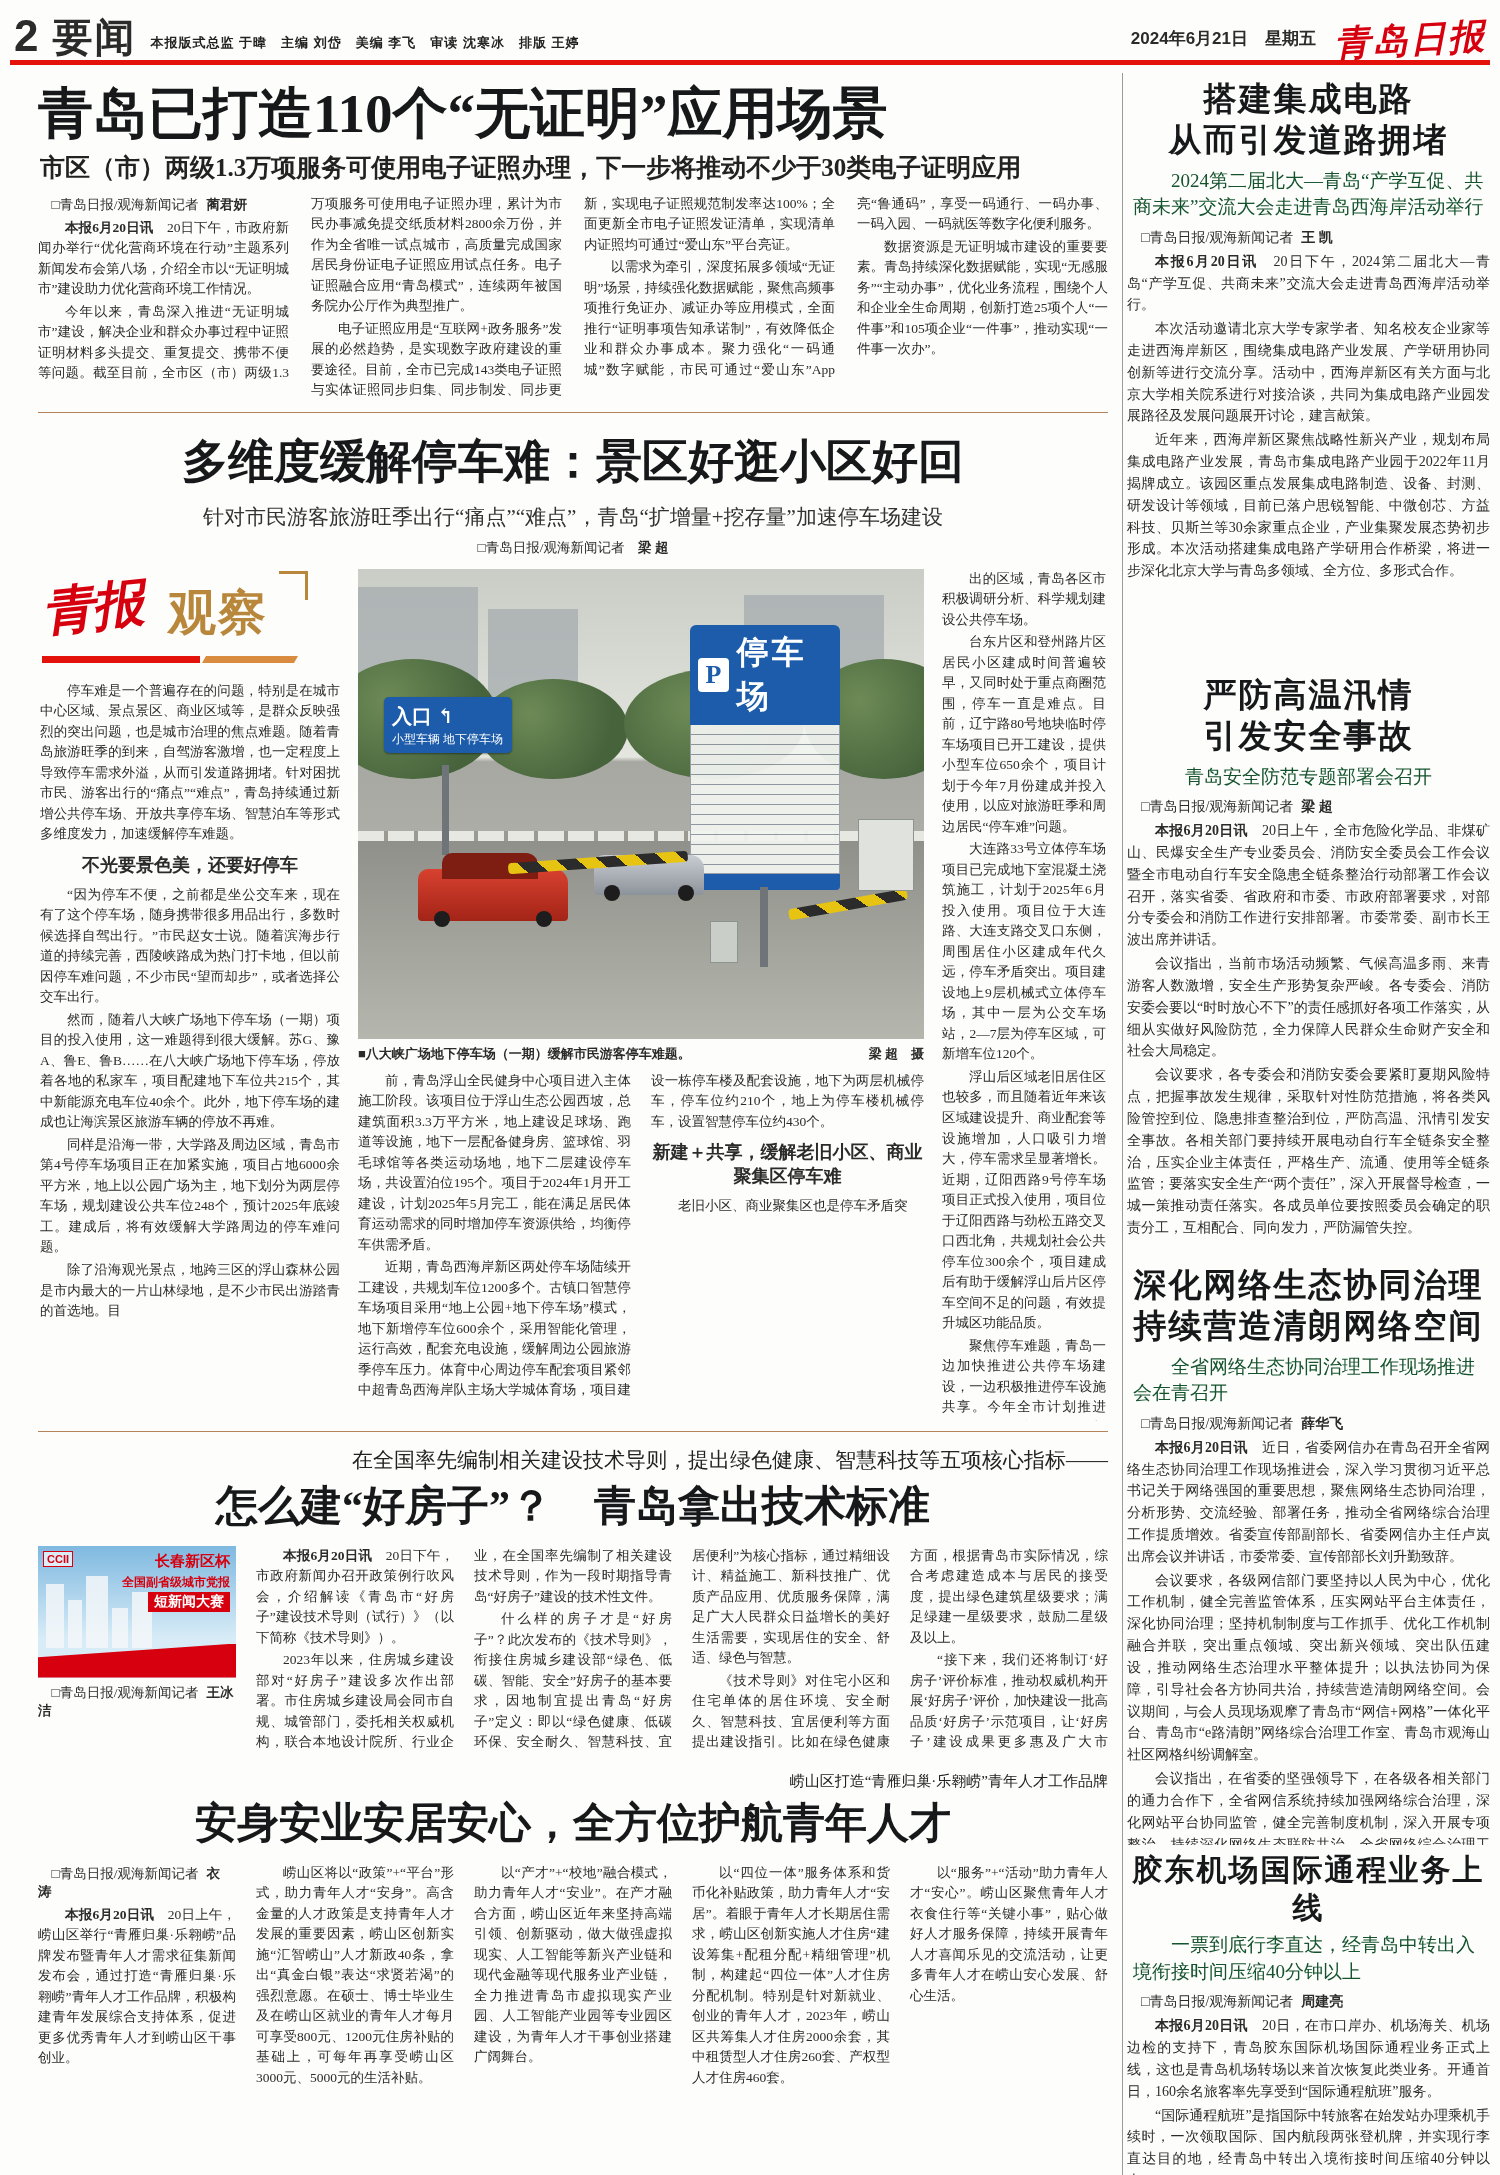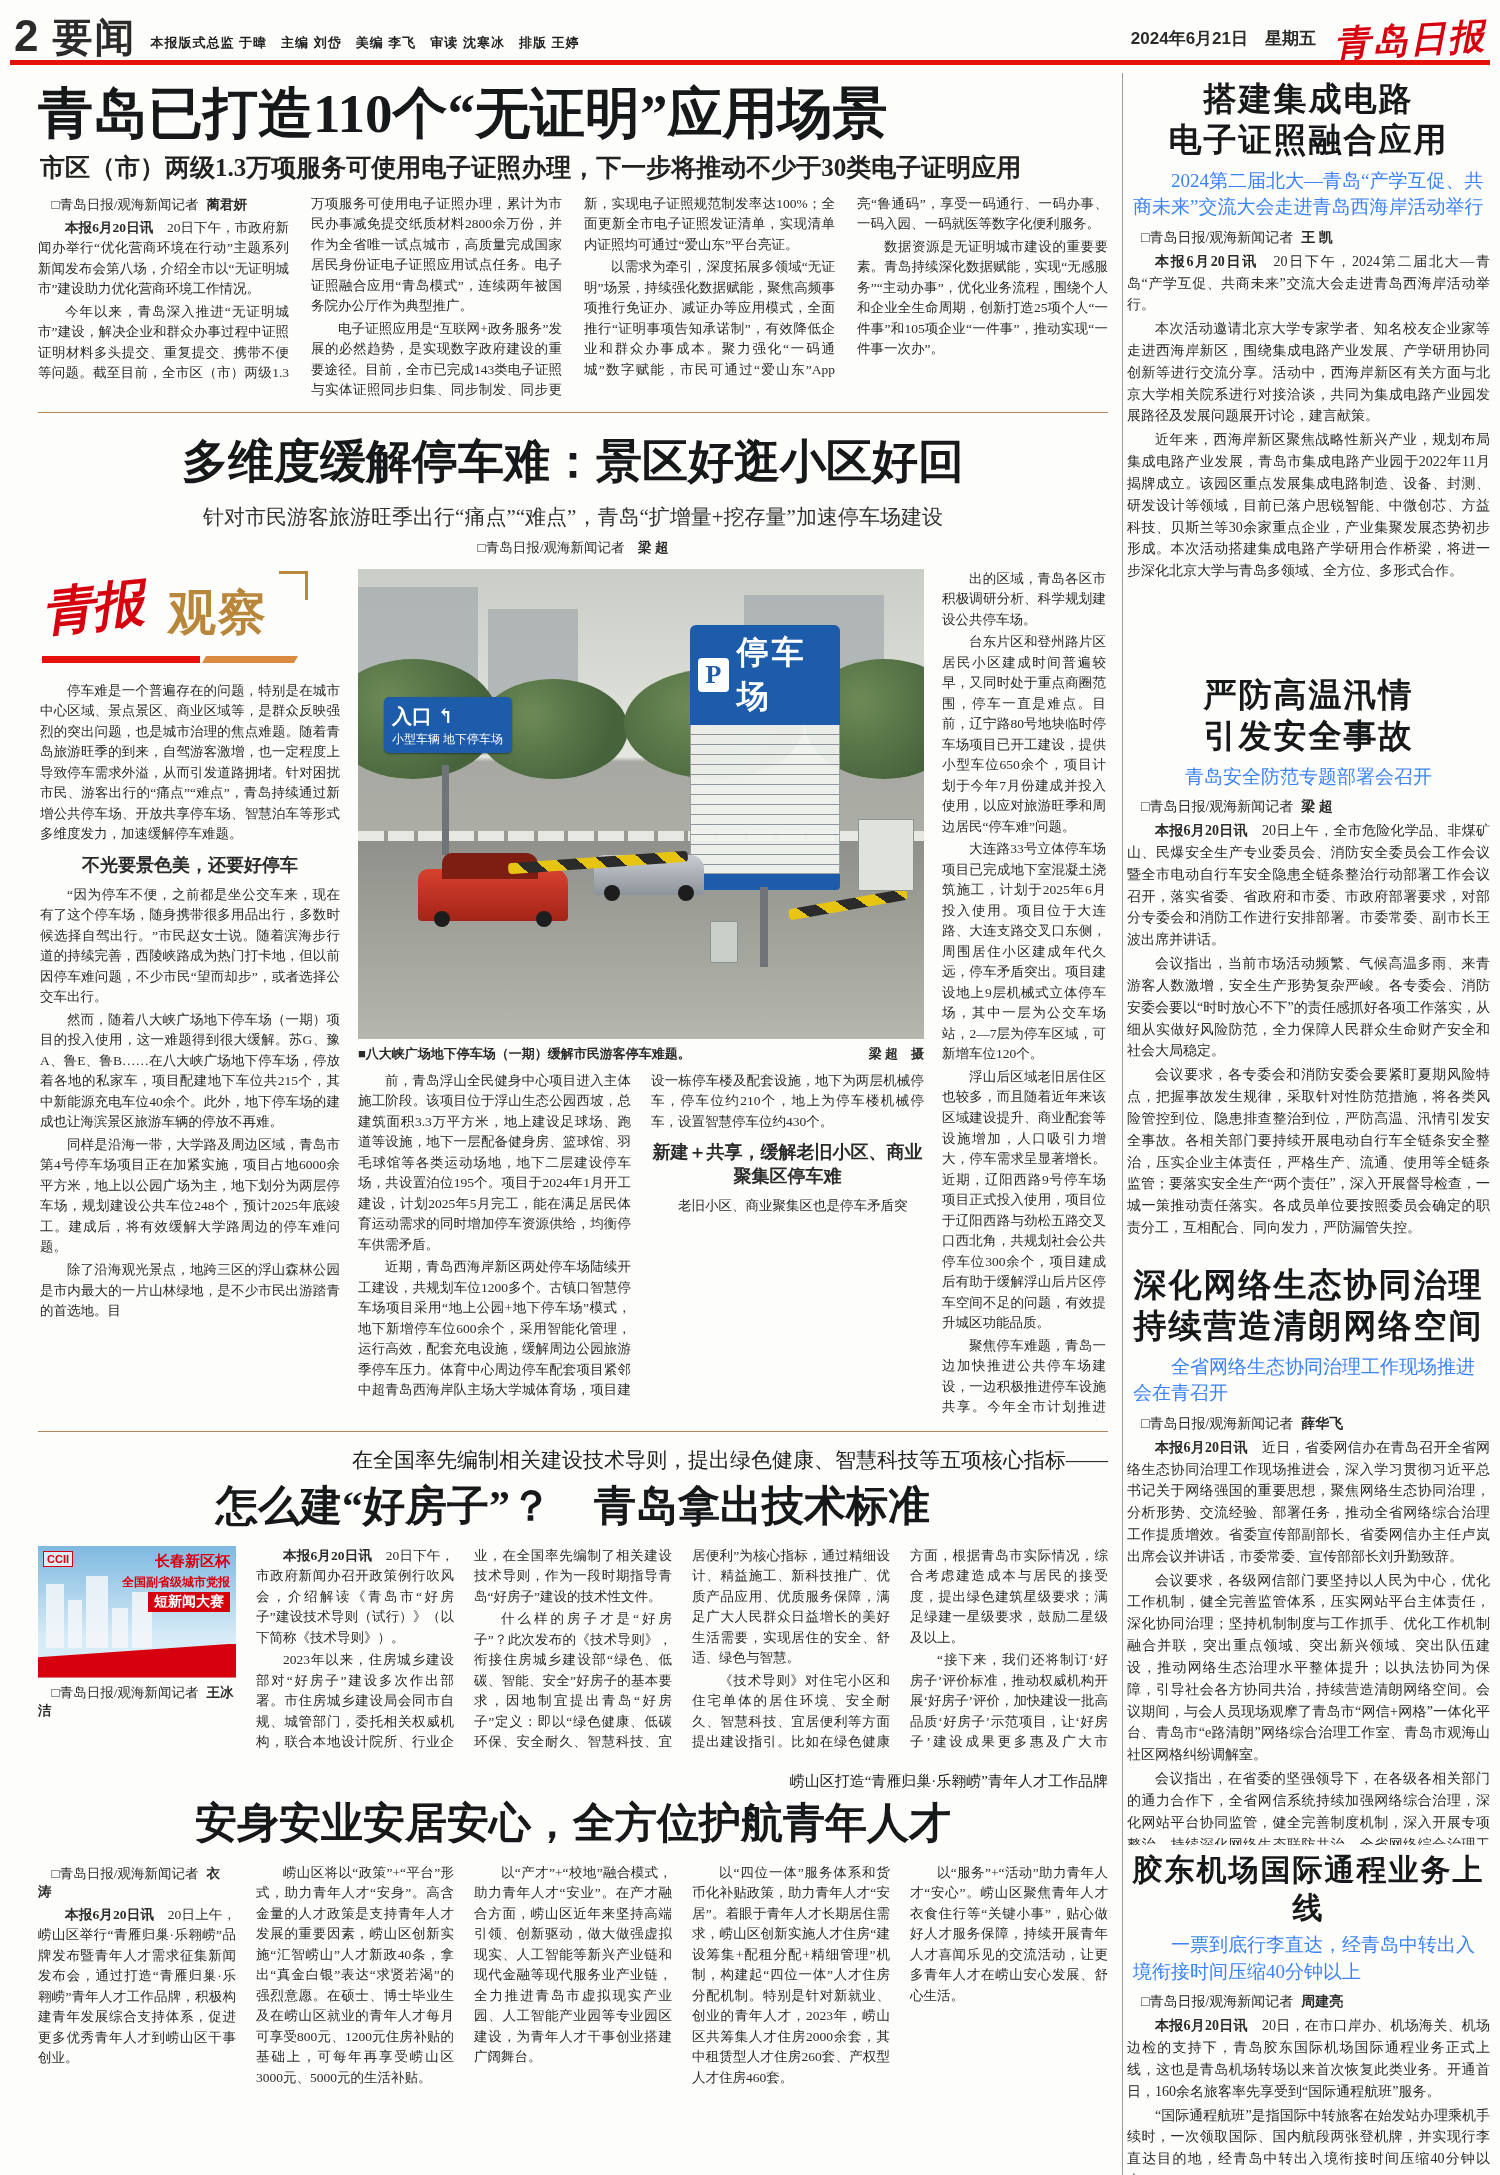--- a/index.html
+++ b/index.html
@@ -85,21 +85,21 @@
   .promo .logo{position:absolute;left:5px;top:5px;color:#d6000f;font-weight:900;font-size:11px;border:1px solid #d6000f;padding:1px 3px;background:rgba(255,255,255,.7);font-family:"Liberation Sans",sans-serif;}
   
   .art-d{margin-top:14px;}
   .art-d .kicker{font-size:15px;}
   .art-d .headline{font-size:42px;font-weight:900;text-align:center;color:#17181a;margin:4px 0 12px 0;}
   .art-d .body{height:238px;overflow:hidden;column-count:5;column-gap:20px;column-fill:auto;}
   
   .rail-art{overflow:hidden;}
   .rail-art .rtitle{font-size:33px;font-weight:900;text-align:center;line-height:1.25;color:#17181a;margin:6px 0;}
   .rail-art .rtitle .tline{display:block;letter-spacing:2px;}
-  .rail-art .rsub{font-size:19px;color:#3b82f6;margin:6px 6px 8px 6px;text-indent:2em;line-height:1.4;}
+  .rail-art .rsub{font-size:19px;color:#14532d;margin:6px 6px 8px 6px;text-indent:2em;line-height:1.4;}
   .rail-art .rbody p, .rail-art .rbody{font-size:14px;}
   .rail-art .para{font-size:14px;line-height:1.56;}
   .r1{height:596px;} .r2{height:590px;} .r3{height:586px;} .r4{height:330px;}
 </style>
 </head>
 <body>
 
 <div class="page">
 
   <header class="masthead">
@@ -273,21 +273,21 @@
             </div>
         </div>
       </article>
     </main>
 
     <aside class="rail">
 
       <article class="rail-art r1">
         <h3 class="rtitle">
           <span class="tline">搭建集成电路</span>
-          <span class="tline">电子证照融合应用</span>
+          <span class="tline">从而引发道路拥堵</span>
         </h3>
         <div class="rsub">2024第二届北大—青岛“产学互促、共商未来”交流大会走进青岛西海岸活动举行</div>
         <div class="rbody">
           <p class="byline"><span>□青岛日报/观海新闻记者</span><b>王 凯</b></p>
           <p class="para"><b class="dl">本报6月20日讯</b><span>　20日下午，2024第二届北大—青岛“产学互促、共商未来”交流大会走进青岛西海岸活动举行。</span></p>
           <div>
               <p class="para">本次活动邀请北京大学专家学者、知名校友企业家等走进西海岸新区，围绕集成电路产业发展、产学研用协同创新等进行交流分享。活动中，西海岸新区有关方面与北京大学相关院系进行对接洽谈，共同为集成电路产业园发展路径及发展问题展开讨论，建言献策。</p>
               <p class="para">近年来，西海岸新区聚焦战略性新兴产业，规划布局集成电路产业发展，青岛市集成电路产业园于2022年11月揭牌成立。该园区重点发展集成电路制造、设备、封测、研发设计等领域，目前已落户思锐智能、中微创芯、方益科技、贝斯兰等30余家重点企业，产业集聚发展态势初步形成。本次活动搭建集成电路产学研用合作桥梁，将进一步深化北京大学与青岛多领域、全方位、多形式合作。</p>
             </div>
         </div>

